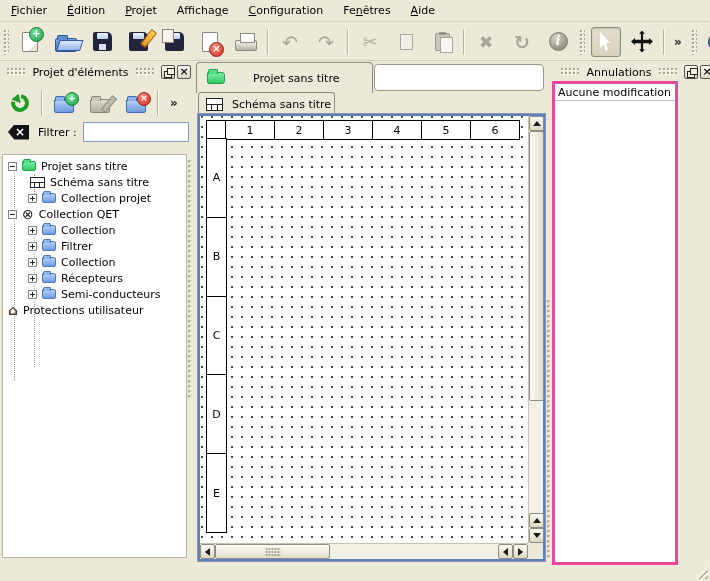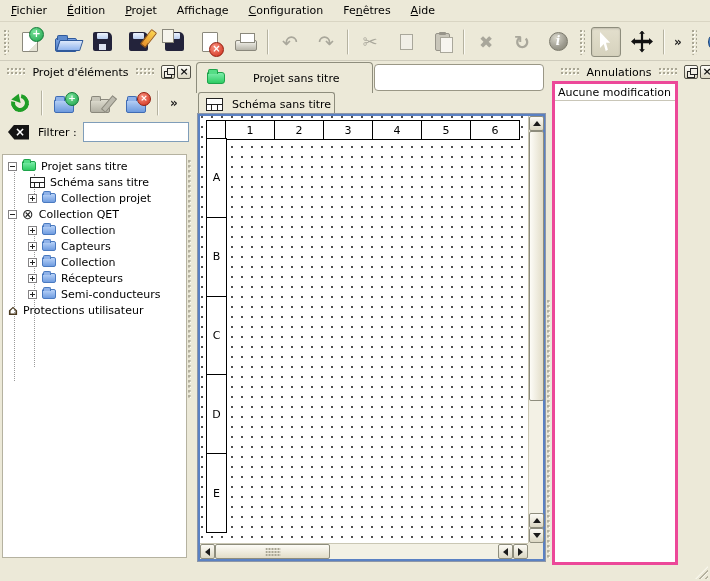--- a/index.html
+++ b/index.html
@@ -424,21 +424,21 @@
         <span class="tlabel">Collection QET</span>
       </div>
       <div class="titem lvl-1 exp-plus">
         <span class="expander"></span>
         <span class="icon i-folder-blue"></span>
         <span class="tlabel">Collection</span>
       </div>
       <div class="titem lvl-1 exp-plus">
         <span class="expander"></span>
         <span class="icon i-folder-blue"></span>
-        <span class="tlabel">Capteurs</span>
+        <span class="tlabel">Filtrer</span>
       </div>
       <div class="titem lvl-1 exp-plus">
         <span class="expander"></span>
         <span class="icon i-folder-blue"></span>
         <span class="tlabel">Collection</span>
       </div>
       <div class="titem lvl-1 exp-plus">
         <span class="expander"></span>
         <span class="icon i-folder-blue"></span>
         <span class="tlabel">Récepteurs</span>

